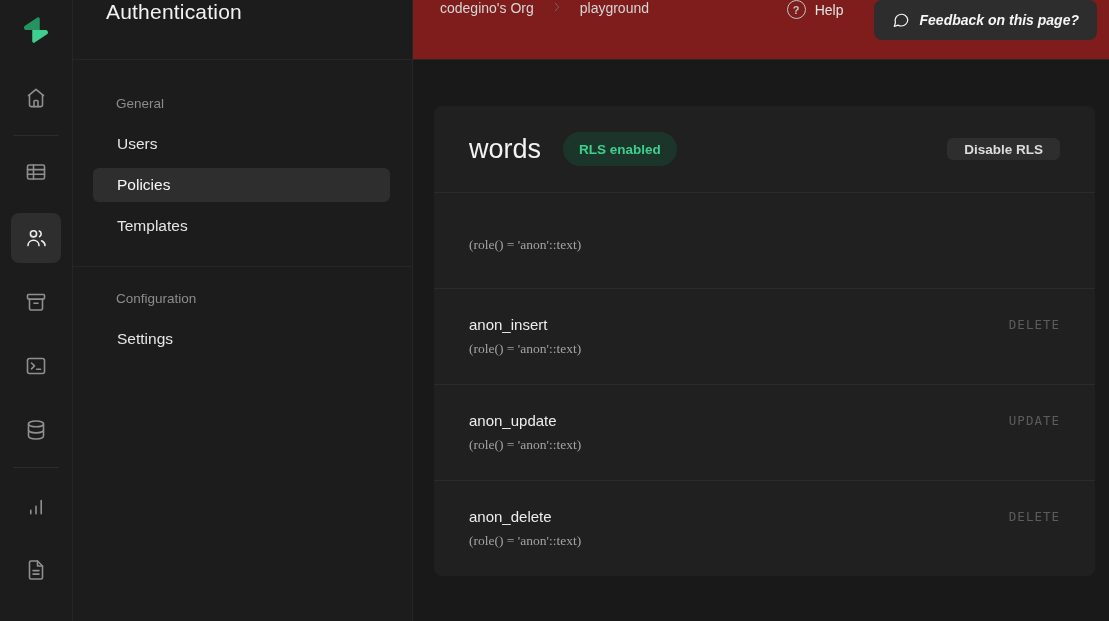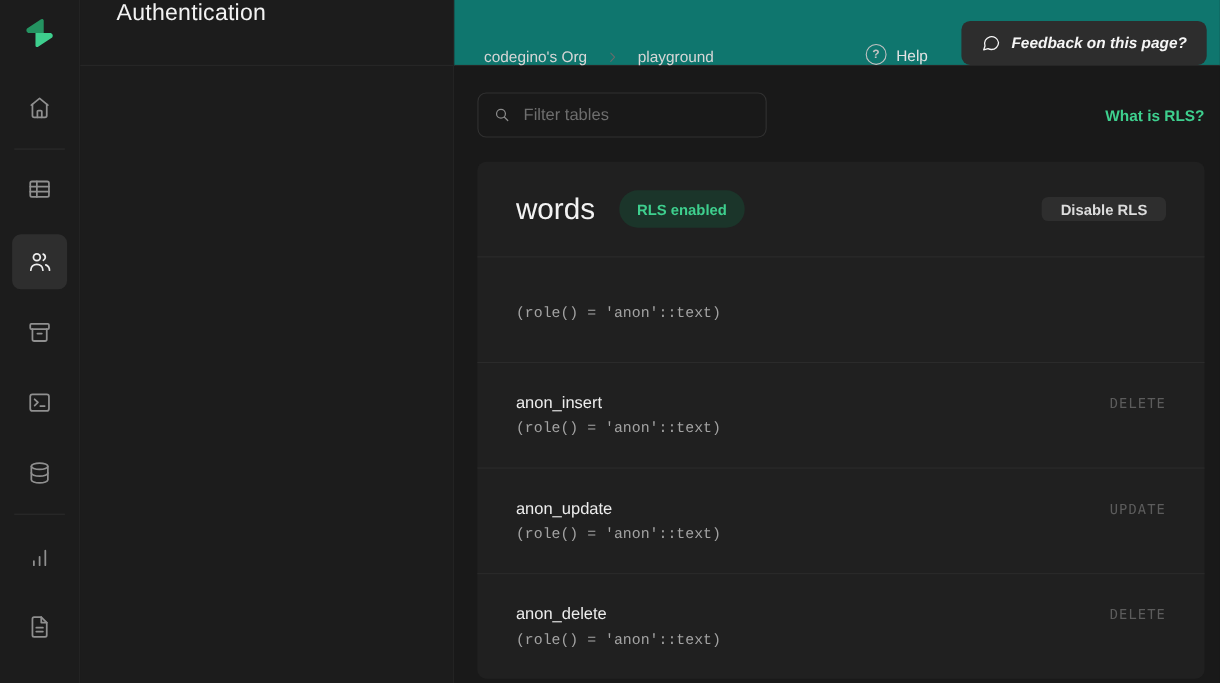--- a/index.html
+++ b/index.html
@@ -29,22 +29,22 @@
   .nav-label { padding-left:43px; font-size:13.5px; color:#8c8c8c; line-height:20px; }
   .nav-item { margin:0 22px 7px 20px; height:34px; border-radius:6px; display:flex;
     align-items:center; padding-left:24px; font-size:15.5px; color:#e6e6e6; cursor:pointer; }
   .nav-item.first { margin-top:13px; }
   .nav-item.active { background:#2e2e2e; color:#f7f7f7; }
   .sidebar-divider { height:1px; background:#262626; margin-top:23px; }
   .nav-label.cfg { margin-top:22px; }
 
   
   .main { flex:1; display:flex; flex-direction:column; min-width:0; background:#191919; }
-  .topbar { height:60px; flex:0 0 60px; background:#0f766e; border-bottom:1px solid #262626;
-    display:flex; align-items:flex-end; padding:0 12px 0 27px; }
+  .topbar { height:60px; flex:0 0 60px; background:#7f1d1d; border-bottom:1px solid #262626;
+    display:flex; align-items:flex-start; padding:0 12px 0 27px; }
   .crumb { font-size:14px; font-weight:500; color:#d6d6d6; cursor:pointer; }
   .crumb-sep { color:#6b6b6b; margin:0 16px; display:flex; }
   .crumb-sep svg { width:14px; height:14px; }
   .topbar-spacer { flex:1; }
   .help { display:flex; align-items:center; gap:9px; color:#e3e3e3; font-size:14px;
     font-weight:500; cursor:pointer; }
   .help-circle { width:19px; height:19px; border:1.5px solid #c2c2c2; border-radius:50%;
     display:flex; align-items:center; justify-content:center; font-size:11px; font-weight:700;
     color:#c2c2c2; }
   .feedback-btn { margin-left:30px; height:40px; border:none; background:#2d2d2d; color:#f5f5f5;
@@ -74,21 +74,21 @@
     font-family:inherit; display:flex; align-items:center; cursor:pointer; }
   .btn-gray { background:#2e2e2e; border:none; color:#dcdcdc; }
   .btn-outline { margin-left:9px; background:transparent; border:1px solid #979797; color:#f5f5f5; }
 
   .policy-row { height:96px; border-top:1px solid #2b2b2b; padding:0 35px;
     display:flex; flex-direction:column; justify-content:center; }
   .policy-line { display:flex; align-items:center; justify-content:space-between; }
   .policy-name { font-size:15px; font-weight:500; color:#ededed; }
   .policy-cmd { font-family:"DejaVu Sans Mono","Liberation Mono",monospace; font-size:12.5px;
     color:#5c5c5c; letter-spacing:1px; }
-  .policy-def { margin-top:8px; font-family:Liberation Mono, monospace;
+  .policy-def { margin-top:8px; font-family:Liberation Serif, serif;
     font-size:13.5px; color:#a3a3a3; }
 
   svg.icn { fill:none; stroke:currentColor; stroke-width:1.6; stroke-linecap:round; stroke-linejoin:round; }
 </style>
 </head>
 <body>
 
 <div class="app">
 
   <nav class="rail">
@@ -162,20 +162,29 @@
         <path d="M13.5 3H7a1.5 1.5 0 0 0-1.5 1.5v15A1.5 1.5 0 0 0 7 21h10a1.5 1.5 0 0 0 1.5-1.5V8L13.5 3z"></path>
         <path d="M13.5 3v5h5"></path>
         <path d="M9 12.6h6M9 16.1h6"></path>
       </svg>
     </div>
   </nav>
 
   <aside class="sidebar">
     <div class="sidebar-header">
       <h1 class="sidebar-title">Authentication</h1>
+    </div>
+    <div class="sidebar-nav">
+      <div class="nav-label">General</div>
+      <div class="nav-item first">Users</div>
+      <div class="nav-item active">Policies</div>
+      <div class="nav-item">Templates</div>
+      <div class="sidebar-divider"></div>
+      <div class="nav-label cfg">Configuration</div>
+      <div class="nav-item first">Settings</div>
     </div>
   </aside>
 
   <main class="main">
 
     <header class="topbar">
       <span class="crumb">codegino's Org</span>
       <span class="crumb-sep">
         <svg class="icn" viewBox="0 0 24 24">
             <path d="m9 5.5 6 6.5-6 6.5"></path>
@@ -190,30 +199,20 @@
       <button class="feedback-btn">
         <svg class="icn" viewBox="0 0 24 24">
           <path d="M21 11.5a8.5 8.5 0 0 1-8.5 8.5c-1.5 0-3-.4-4.2-1.1L3 20.5l1.6-4.8A8.5 8.5 0 1 1 21 11.5z"></path>
         </svg>
         <span>Feedback on this page?</span>
       </button>
     </header>
 
     <section class="content">
 
-      <div class="filter-row">
-        <div class="filter-box">
-          <svg class="icn" viewBox="0 0 24 24">
-            <circle cx="10.5" cy="10.5" r="5.7"></circle>
-            <path d="m15 15 4.2 4.2"></path>
-          </svg>
-          <input type="text" placeholder="Filter tables" style="">
-        </div>
-        <a class="rls-link">What is RLS?</a>
-      </div>
 
       <div class="card">
         <div class="card-header">
           <span class="table-name">words</span>
           <span class="rls-badge">RLS enabled</span>
           <div class="header-spacer"></div>
           <button class="btn btn-gray">Disable RLS</button>
         </div>
 
         <div class="policy-row">

